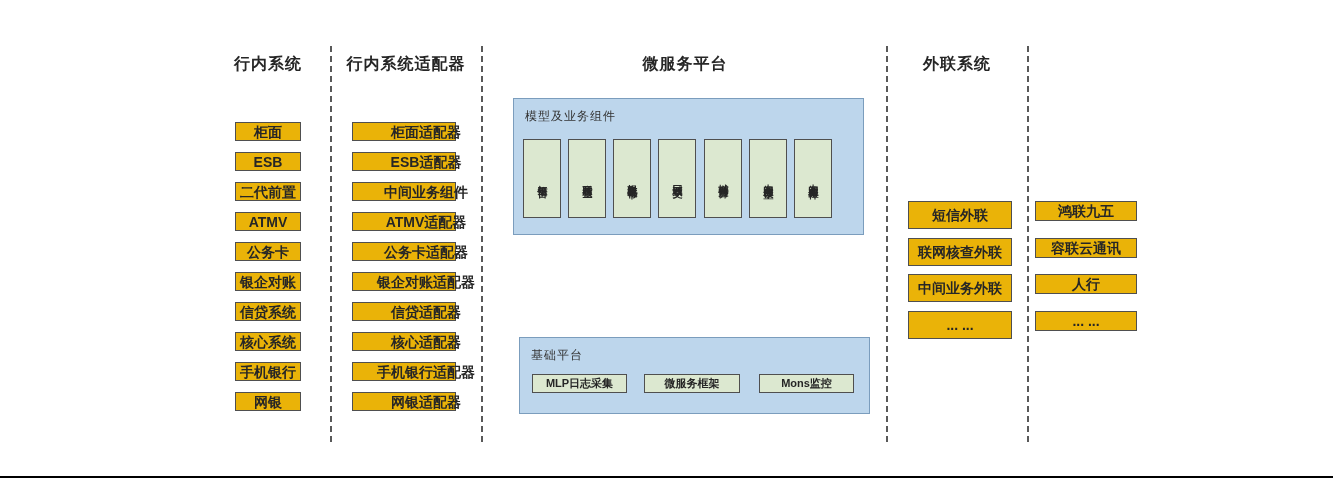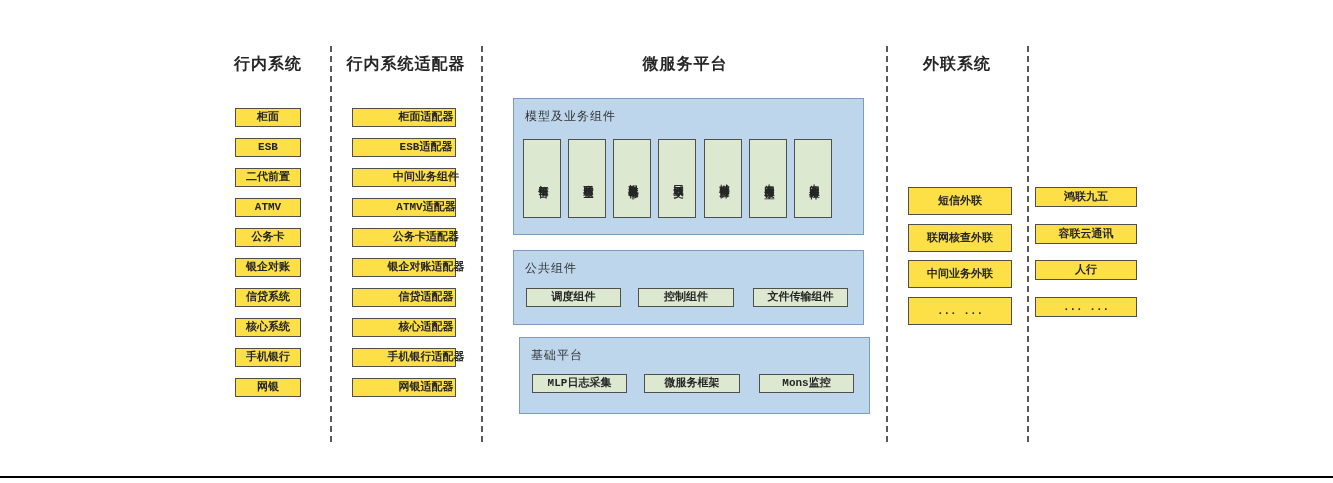--- a/index.html
+++ b/index.html
@@ -1,28 +1,28 @@
 <!DOCTYPE html>
 <html><head>
 <meta charset="utf-8">
 <style>
   html,body{margin:0;padding:0;background:#ffffff;}
   .canvas{
     position:relative;width:1333px;height:483px;background:#ffffff;
-    font-family:Liberation Mono, monospace;overflow:hidden;
+    font-family:Liberation Sans, sans-serif;overflow:hidden;
   }
   .hdr{
     position:absolute;top:54px;font-size:16px;font-weight:bold;color:#262626;
     text-align:center;letter-spacing:1px;white-space:nowrap;
   }
   .dv{position:absolute;top:46px;height:396px;width:0;border-left:2px dashed #595959;}
   .box{
-    position:absolute;box-sizing:border-box;background:#fde047;border:1.5px solid #4f4f4f;
-    color:#262626;font-size:11px;font-weight:bold;display:flex;align-items:center;
-    justify-content:center;height:19px;white-space:nowrap;line-height:1;
+    position:absolute;box-sizing:border-box;background:#eab308;border:1.5px solid #4f4f4f;
+    color:#262626;font-size:14px;font-weight:bold;display:flex;align-items:center;
+    justify-content:center;height:19px;white-space:nowrap;line-height:1;margin-top:14px;
   }
   .c1{left:235px;width:66px;}
   .c2{left:352px;width:104px;padding-left:44px;}
   .c4{left:908px;width:104px;height:28px;text-align:right;}
   .c5{left:1035px;width:102px;height:20px;}
   .r0{top:108px}.r1{top:138px}.r2{top:168px}.r3{top:198px}.r4{top:228px}
   .r5{top:258px}.r6{top:288px}.r7{top:318px}.r8{top:348px}.r9{top:378px}
   .e0{top:187px}.e1{top:224px}.e2{top:260px}.e3{top:297px}
   .panel{
     position:absolute;left:513px;width:351px;box-sizing:border-box;
@@ -105,26 +105,20 @@
         <span class="vtext">城商行清算</span>
       </div>
     <div class="vbox v5">
         <span class="vtext">中间业务模型</span>
       </div>
     <div class="vbox v6">
         <span class="vtext">中间业务组件</span>
       </div>
   </div>
 
-  <div class="panel panel-b">
-    <div class="panel-title">公共组件</div>
-    <div class="hbox pb g0">调度组件</div>
-    <div class="hbox pb g1">控制组件</div>
-    <div class="hbox pb g2">文件传输组件</div>
-  </div>
 
   <div class="panel panel-c">
     <div class="panel-title">基础平台</div>
     <div class="hbox pc g0">MLP日志采集</div>
     <div class="hbox pc g1">微服务框架</div>
     <div class="hbox pc g2">Mons监控</div>
   </div>
 
   <div class="box c4 e0">短信外联</div>
   <div class="box c4 e1">联网核查外联</div>

